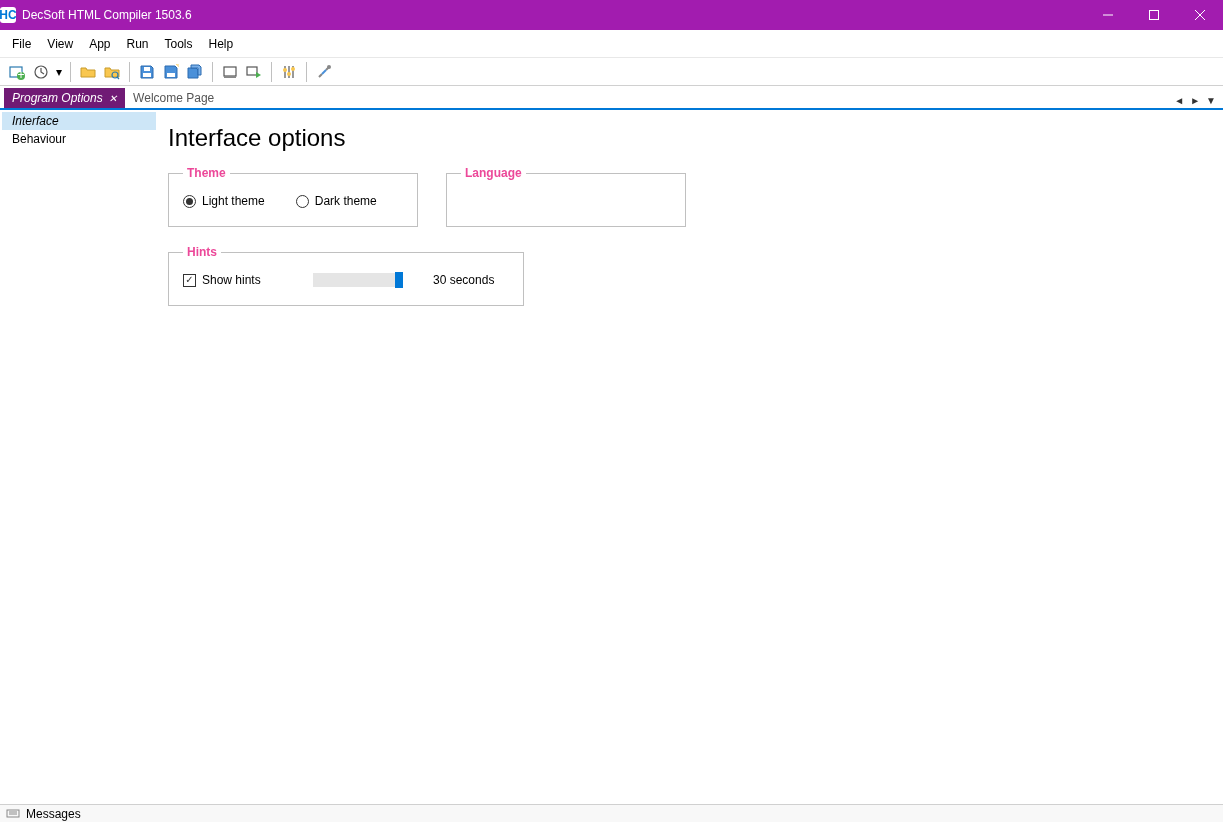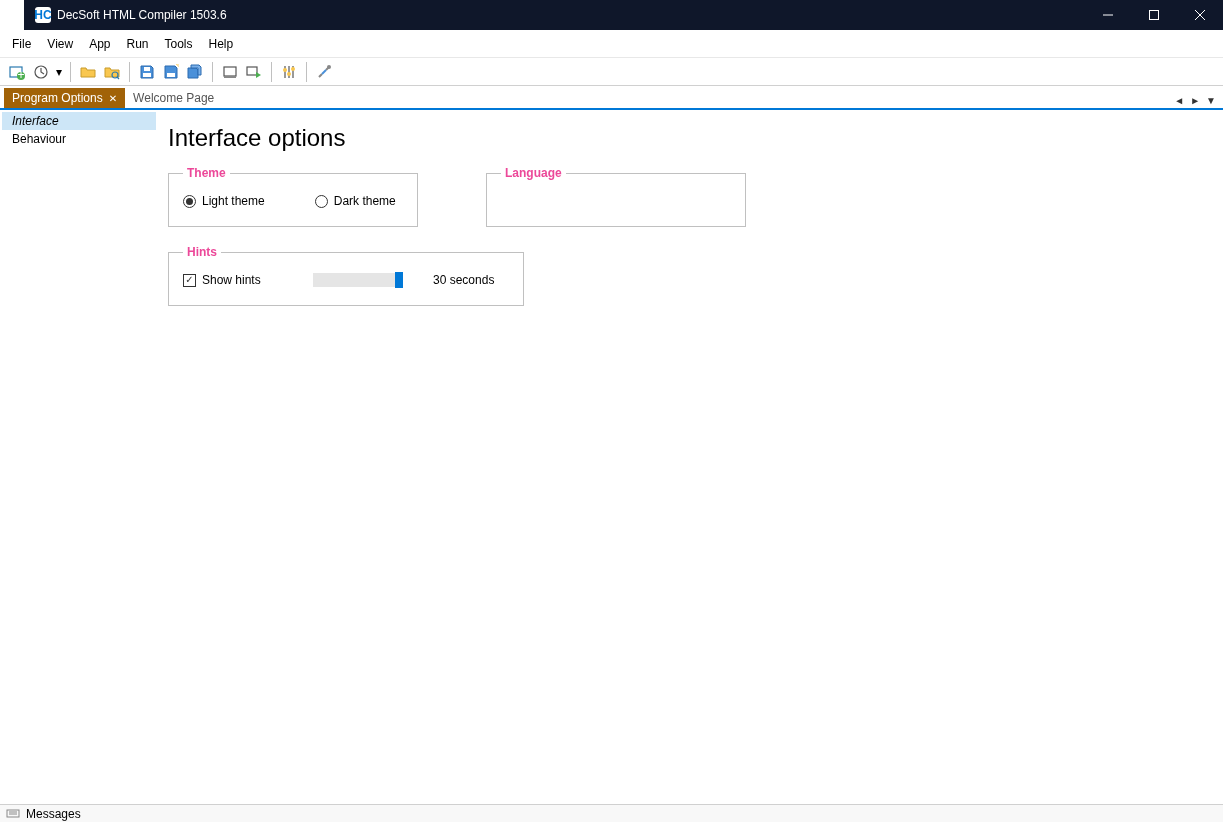--- a/index.html
+++ b/index.html
@@ -1,61 +1,61 @@
 <!DOCTYPE html>
 <html><head>
 <meta charset="utf-8">
 <style>
 * { box-sizing: border-box; margin: 0; padding: 0; font-family: "Segoe UI", Tahoma, sans-serif; font-size: 12px; }
 body { width: 1223px; height: 822px; background: #fff; overflow: hidden; position: relative; }
 
 
-.titlebar { height: 30px; background: #0f172a; color: #fff; display: flex; align-items: center; padding-left: 11px; margin-left: 24px; }
+.titlebar { height: 30px; background: #a21caf; color: #fff; display: flex; align-items: center; padding-left: 0; }
 .titlebar .app-icon { width: 16px; height: 16px; background: #fff; border-radius: 3px; display:flex; align-items:center; justify-content:center; margin-right: 6px; color:#0078d7; font-size:9px; font-weight:bold;}
 .titlebar .title { font-size: 12px; flex:1; }
 .win-controls { display:flex; }
 .win-btn { width: 46px; height: 30px; display:flex; align-items:center; justify-content:center; cursor:pointer; }
 .win-btn svg { stroke:#fff; fill:none; }
 
 
 .menubar { height: 28px; display:flex; align-items:center; padding: 0 4px; border-bottom: 1px solid #e8e8e8; }
 .menubar .menu-item { padding: 4px 8px; cursor:pointer; }
 
 
 .toolbar { height: 28px; display:flex; align-items:center; padding: 2px 6px; gap: 2px; border-bottom: 1px solid #d0d0d0;}
 .tb-btn { width: 22px; height: 22px; display:flex; align-items:center; justify-content:center; cursor:pointer; border-radius:2px;}
 .tb-sep { width:1px; height:20px; background:#c0c0c0; margin: 0 4px; }
 .tb-drop { width:10px; display:flex; align-items:center; justify-content:center; cursor:pointer; height:22px;}
 
 
 .tabrow { height: 24px; display:flex; align-items:flex-end; border-bottom: 2px solid #0078d7; padding: 0 4px;}
 .tab { padding: 3px 8px 3px 8px; display:flex; align-items:center; gap:6px; cursor:pointer; font-size:11px;}
-.tab.active { background:#a16207; color:#fff; }
+.tab.active { background:#701a75; color:#fff;font-style:italic; }
 .tab.inactive { color:#555; }
 .tab .close-x { font-size:10px; cursor:pointer; }
 .tabrow-spacer{flex:1;}
 .tabrow-ctrl{ padding:2px 3px; cursor:pointer; color:#333; font-size:10px;}
 
 
 .content { display:flex; height: calc(822px - 30px - 28px - 28px - 24px - 22px); }
 .sidebar { width: 158px; padding: 2px; }
 .side-item { padding: 2px 10px; cursor:pointer; font-size:12px;}
 .side-item.selected { background:#cde6f7;font-style:italic; }
 .main { flex:1; padding: 14px 10px; }
 
 .page-title { font-size: 24px; font-weight:400; margin-bottom: 14px; }
 
 .row { display:flex; gap: 28px; margin-bottom: 18px;}
 fieldset { border:1px solid #c0c0c0; padding: 14px 14px 18px 14px; position:relative; }
 legend { padding: 0 4px; font-size:12px; font-weight:bold; color:#ec4899;}
 .theme-box { width: 250px; }
-.lang-box { width: 260px; margin-left: 40px; }
+.lang-box { width: 240px; }
 .hints-box { width: 356px; }
 
-.radio-row { display:flex; gap: 50px; align-items:center;}
+.radio-row { display:flex; gap: 31px; align-items:center;}
 .radio { display:flex; align-items:center; gap:6px; cursor:pointer;}
 .radio .dot{ width:13px; height:13px; border:1px solid #333; border-radius:50%; display:flex; align-items:center; justify-content:center;}
 .radio.checked .dot::after{ content:''; width:7px; height:7px; background:#333; border-radius:50%;}
 
 .combo { border:1px solid #0078d7; height:22px; display:flex; align-items:center; padding:0 4px; gap:6px; cursor:pointer; background:#fff;}
 .combo .flag { width:16px; height:11px; background:linear-gradient(#b22234 10%, #fff 10% 20%, #b22234 20% 30%, #fff 30% 40%, #b22234 40% 50%, #fff 50% 60%, #b22234 60% 70%, #fff 70% 80%, #b22234 80% 90%, #fff 90%); position:relative;}
 .combo .flag::before{ content:''; position:absolute; left:0; top:0; width:7px; height:6px; background:#3c3b6e;}
 .combo .combo-text{flex:1;}
 .combo .chev{ font-size:10px; color:#555;}
 

